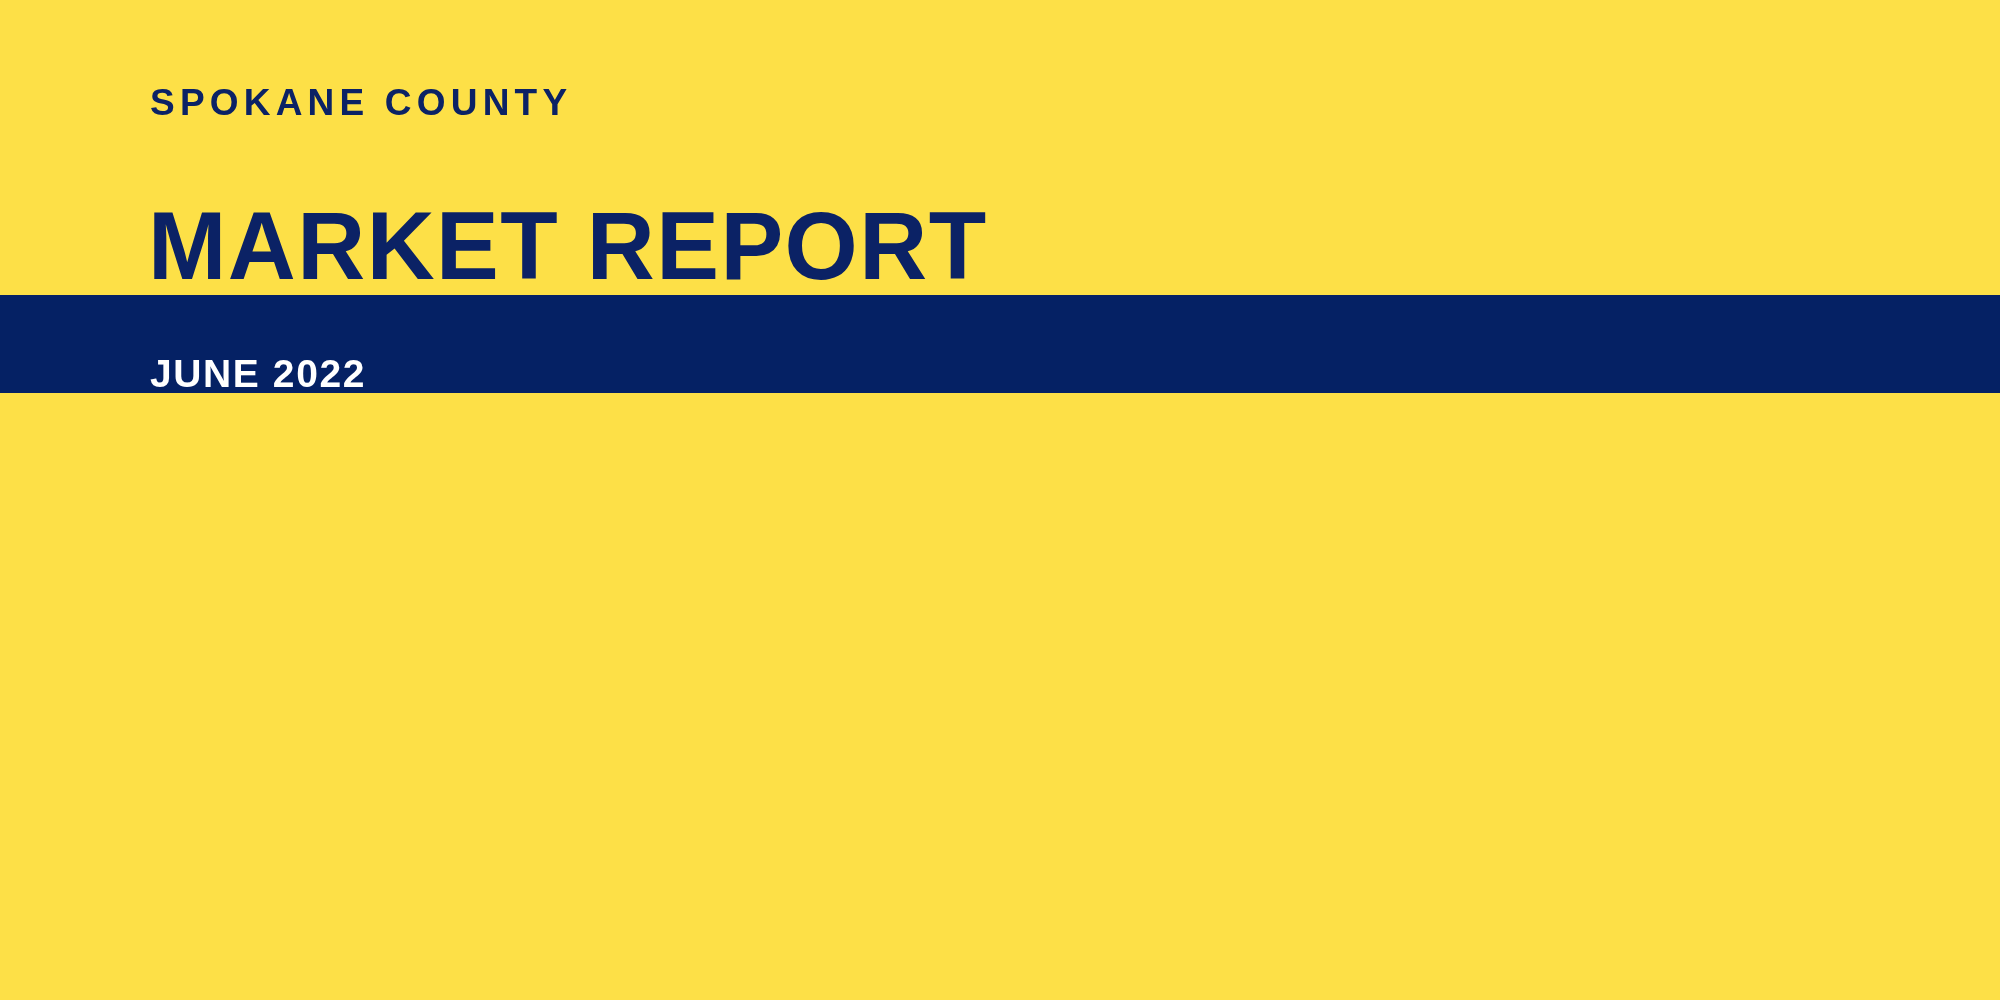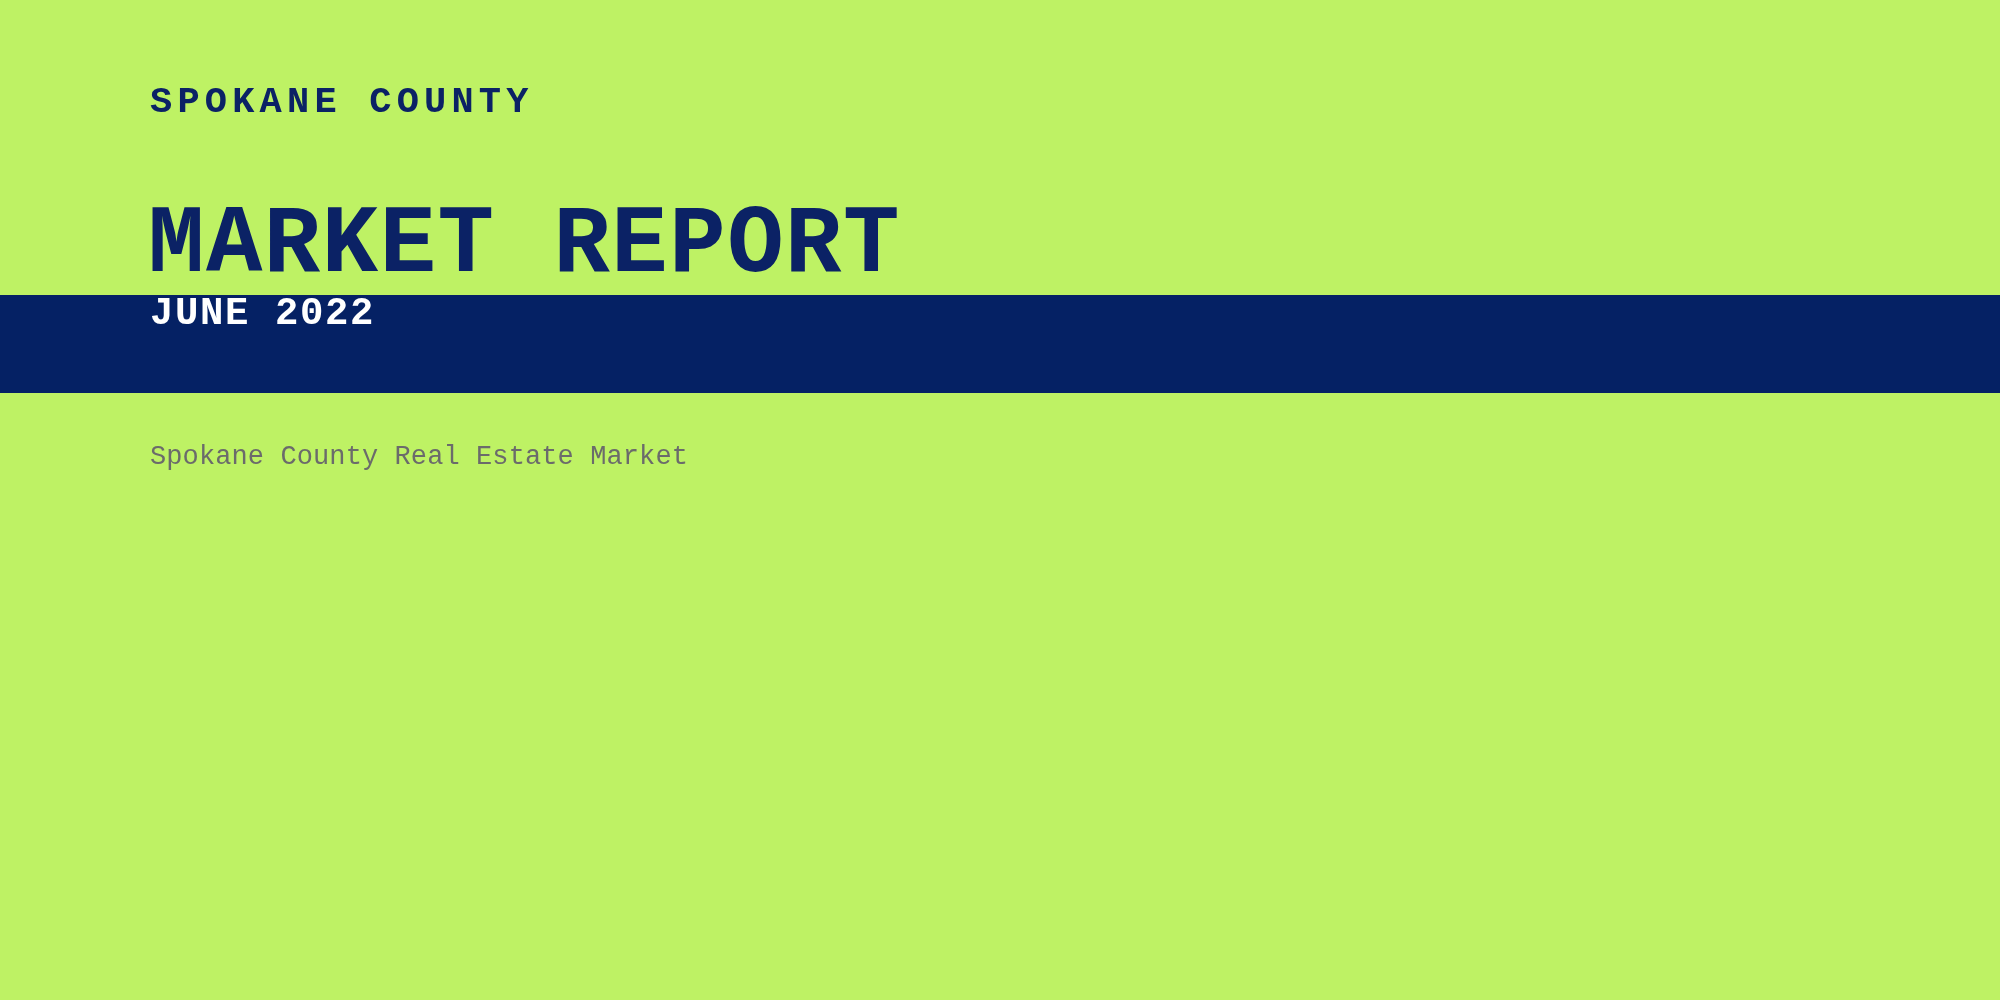--- a/index.html
+++ b/index.html
@@ -13,22 +13,21 @@
     height: 1000px;
     position: relative;
     overflow: hidden;
     font-family: "Liberation Sans", sans-serif;
     -webkit-font-smoothing: antialiased;
   }
 
   #cover {
     position: absolute;
     inset: 0;
-    background: #bef264;
-    font-family: Liberation Mono, monospace;
+    background: #fde047;
   }
 
   
   .wave-art {
     position: absolute;
     left: 0;
     top: 560px;
     width: 2000px;
     height: 440px;
     pointer-events: none;
@@ -75,21 +74,21 @@
 
   
   .date-band {
     position: absolute;
     left: 0;
     top: 295px;
     width: 2000px;
     height: 98px;
     background: #052164;
     display: flex;
-    align-items: flex-start;
+    align-items: flex-end;
   }
   .date-band-label {
     margin-left: 150px;
     font-size: 39px;
     font-weight: 700;
     letter-spacing: 1.6px;
     color: #ffffff;
     line-height: 1;
     white-space: nowrap;
   }
@@ -183,16 +182,15 @@
   <div class="masthead">
     <div class="eyebrow">SPOKANE COUNTY</div>
     <h1 class="headline">MARKET REPORT</h1>
   </div>
 
   <div class="date-band">
     <div class="date-band-label">JUNE 2022</div>
   </div>
 
   <div class="subtitle">
-    <span class="line">Spokane County Real Estate Market</span>
   </div>
 
 </div>
 
 </body></html>

